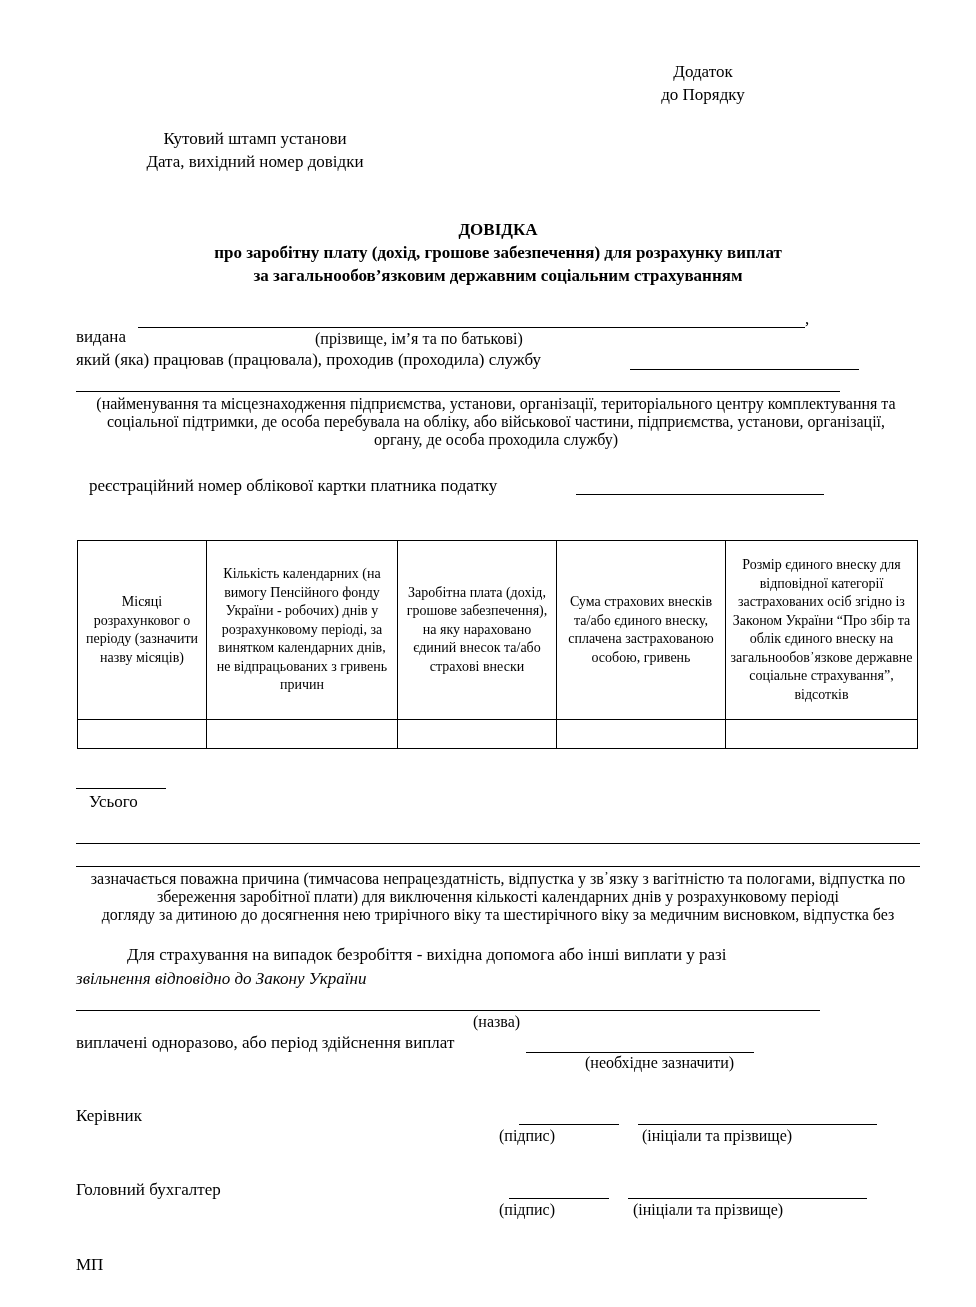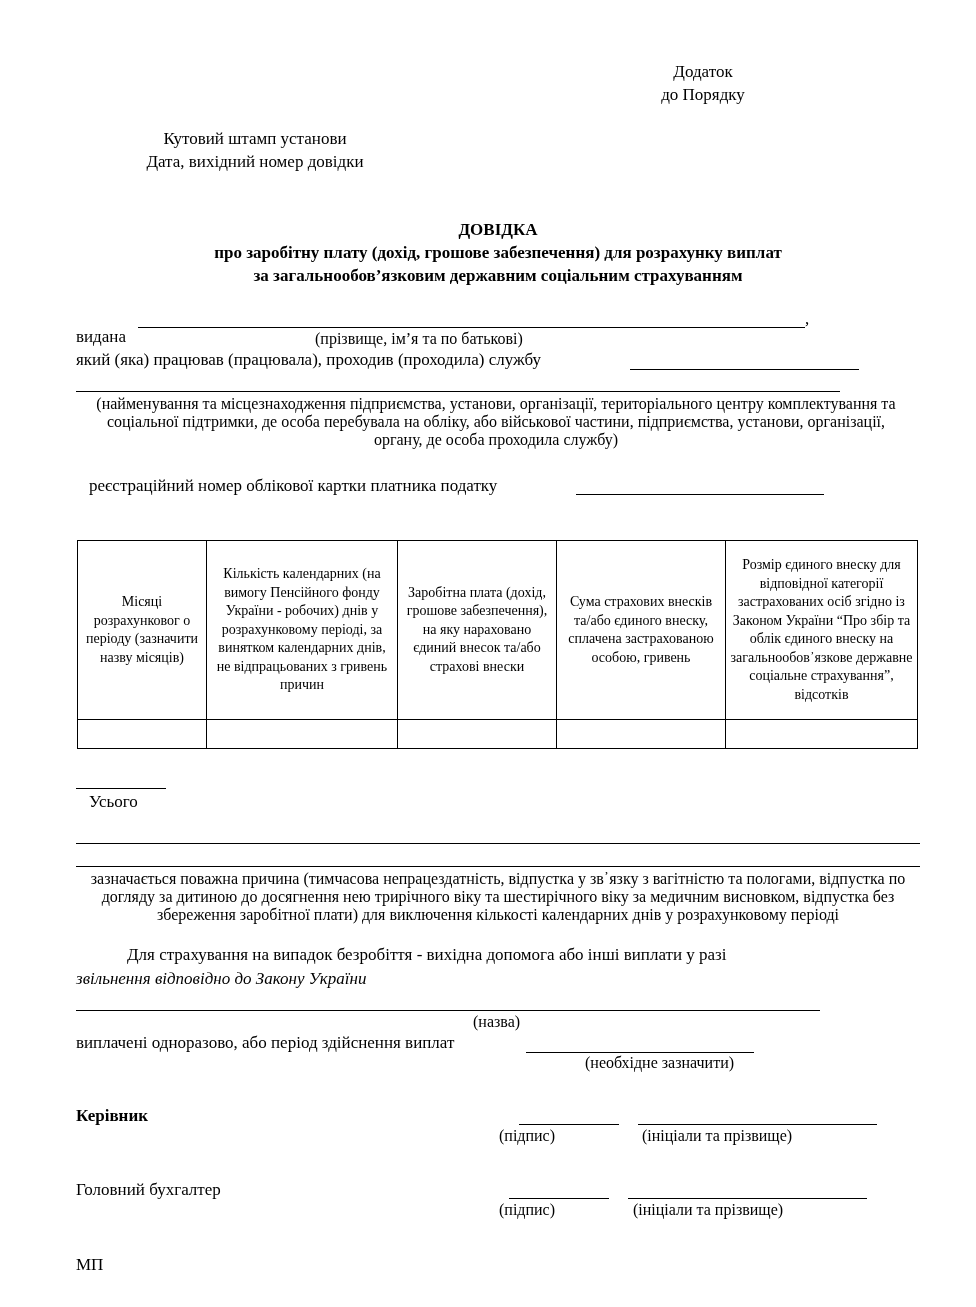--- a/index.html
+++ b/index.html
@@ -89,34 +89,34 @@
 </tbody>
   </table>
 
 <div class="line" style="left:76px; top:788px; width:90px;"></div>
 <div class="abs" style="left:89px; top:792px;">Усього</div>
 <div class="line" style="left:76px; top:843px; width:844px;"></div>
 <div class="line" style="left:76px; top:866px; width:844px;"></div>
 
 <div class="abs center small" style="left:76px; top:870px; width:844px; line-height:18px;">
   <div>зазначається поважна причина (тимчасова непрацездатність, відпустка у зв᾿язку з вагітністю та пологами, відпустка по</div>
+  <div>збереження заробітної плати) для виключення кількості календарних днів у розрахунковому періоді</div>
   <div>догляду за дитиною до досягнення нею трирічного віку та шестирічного віку за медичним висновком, відпустка без</div>
-  <div>збереження заробітної плати) для виключення кількості календарних днів у розрахунковому періоді</div>
 </div>
 
 <div class="abs" style="left:127px; top:945px;">Для страхування на випадок безробіття - вихідна допомога або інші виплати у разі</div>
 <div class="abs" style="left:76px; top:969px;font-style:italic;">звільнення відповідно до Закону України</div>
 <div class="line" style="left:76px; top:1010px; width:744px;"></div>
 <div class="abs small" style="left:473px; top:1013px;">(назва)</div>
 
 <div class="abs" style="left:76px; top:1033px;">виплачені одноразово, або період здійснення виплат</div>
 <div class="line" style="left:526px; top:1052px; width:228px;"></div>
 <div class="abs small" style="left:585px; top:1054px;">(необхідне зазначити)</div>
 
-<div class="abs" style="left:76px; top:1106px;font-weight:bold;">Керівник</div>
+<div class="abs" style="left:76px; top:1106px;">Керівник</div>
 <div class="line" style="left:519px; top:1124px; width:100px;"></div>
 <div class="line" style="left:638px; top:1124px; width:239px;"></div>
 <div class="abs small" style="left:499px; top:1127px;">(підпис)</div>
 <div class="abs small" style="left:642px; top:1127px;">(ініціали та прізвище)</div>
 
 <div class="abs" style="left:76px; top:1180px;font-family:Liberation Serif, serif;">Головний бухгалтер</div>
 <div class="line" style="left:509px; top:1198px; width:100px;"></div>
 <div class="line" style="left:628px; top:1198px; width:239px;"></div>
 <div class="abs small" style="left:499px; top:1201px;">(підпис)</div>
 <div class="abs small" style="left:633px; top:1201px;">(ініціали та прізвище)</div>

